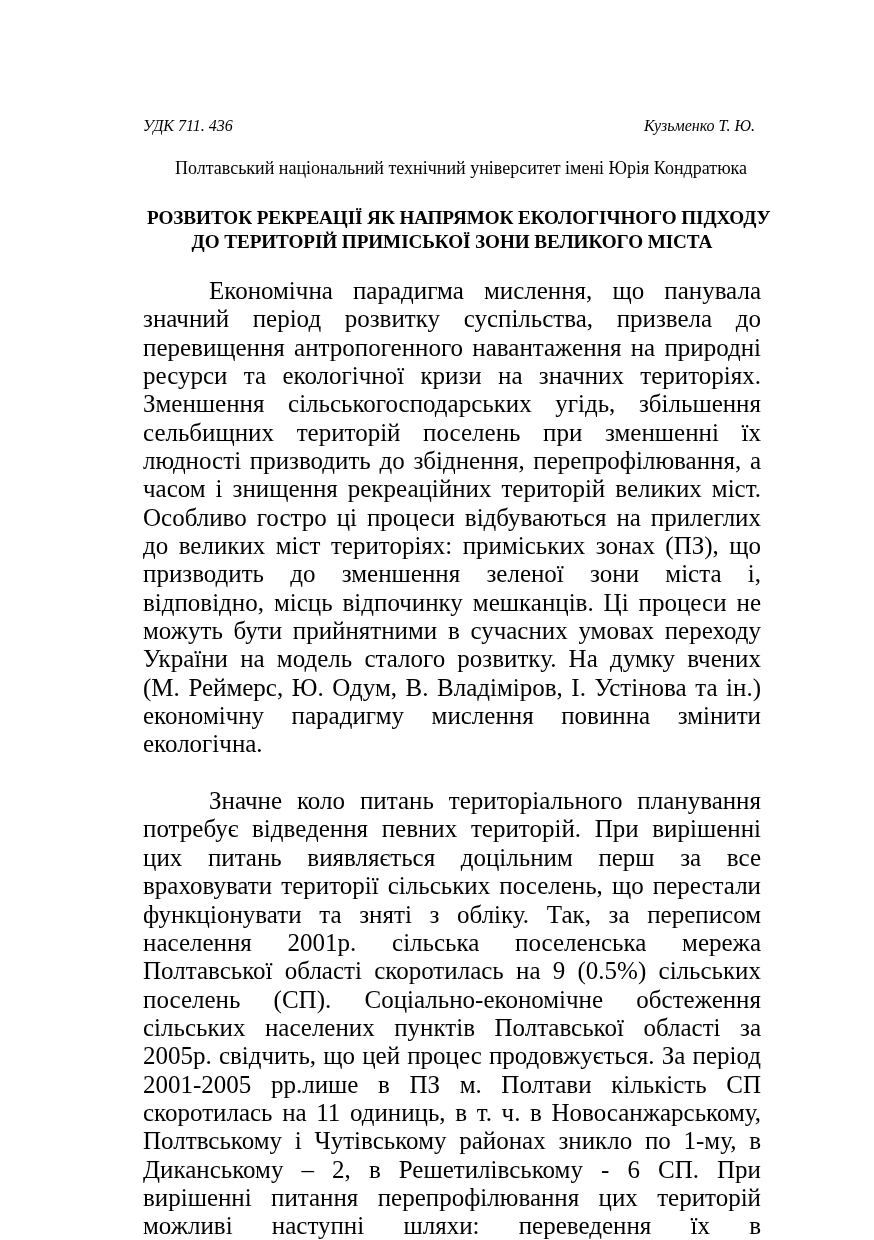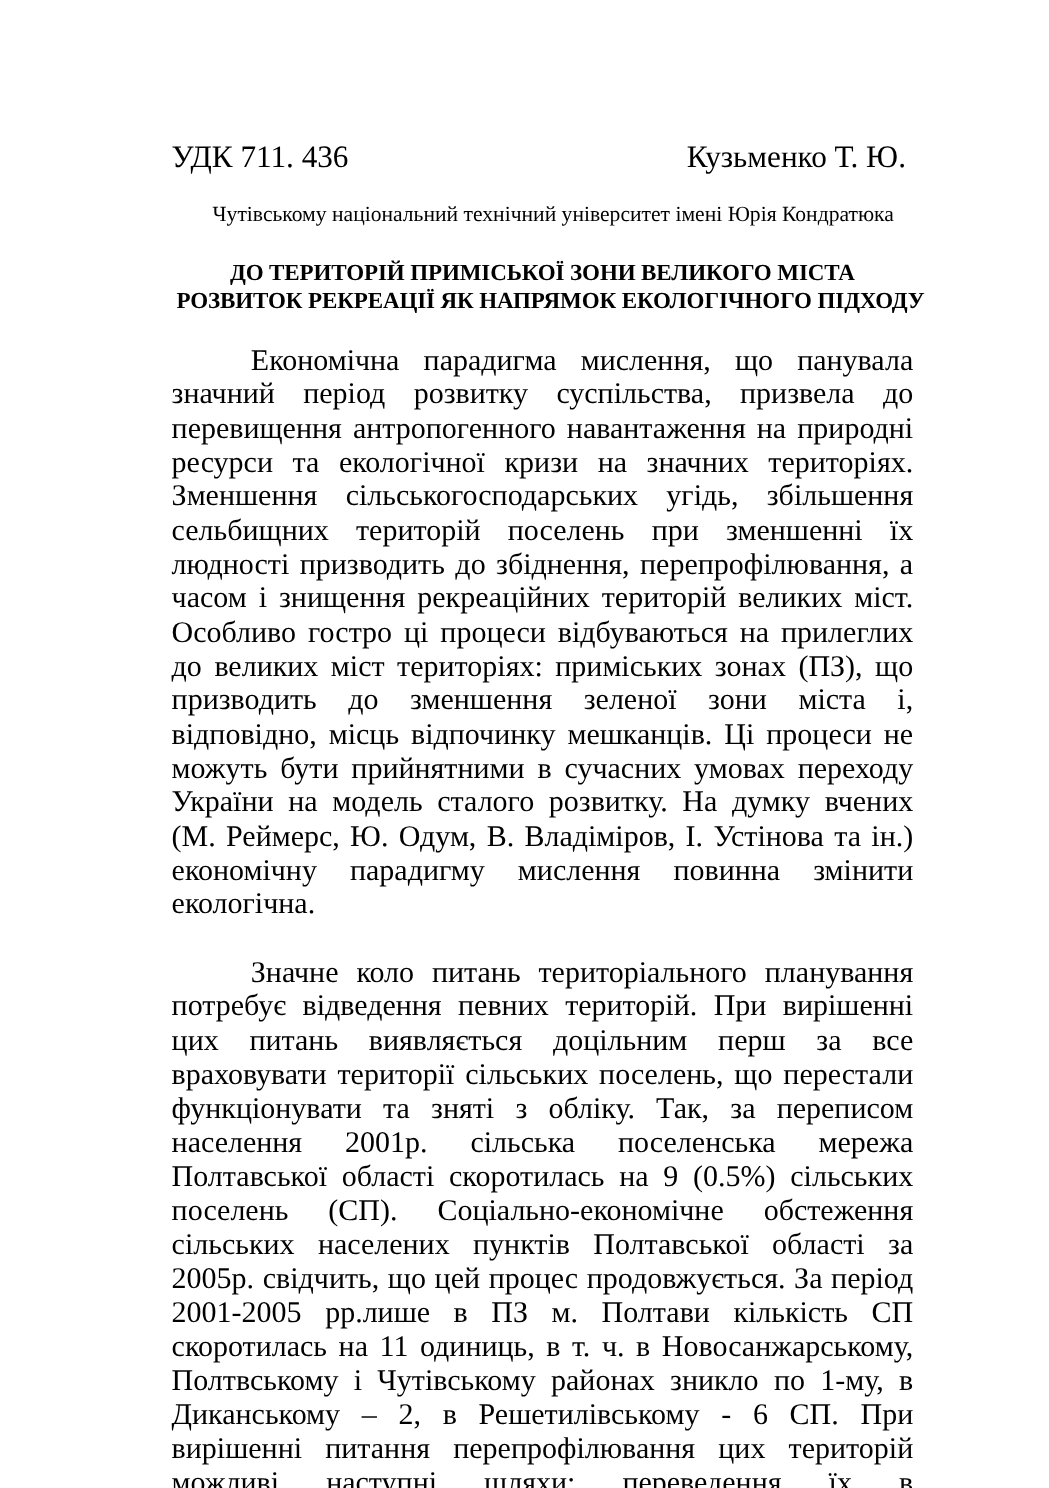--- a/index.html
+++ b/index.html
@@ -20,22 +20,23 @@
     position: relative;
     width: 874px;
     height: 1240px;
     box-sizing: border-box;
     padding: 118px 113px 0 143px;
   }
   .udk-row {
     display: flex;
     justify-content: space-between;
     align-items: baseline;
-    font-size: 26px;
+    font-size: 16px;
     line-height: 1.0;
+    font-style: italic;
   }
   .udk-left {
     white-space: nowrap;
   }
   .udk-right {
     white-space: nowrap;
     padding-right: 6px;
   }
   .affiliation {
     margin-top: 25px;
@@ -80,25 +81,25 @@
 </head>
 <body>
 
 <div class="page">
 
   <div class="udk-row">
     <span class="udk-left">УДК 711. 436</span>
     <span class="udk-right">Кузьменко Т. Ю.</span>
   </div>
 
-  <div class="affiliation">Чутівському національний технічний університет імені Юрія Кондратюка</div>
+  <div class="affiliation">Полтавський національний технічний університет імені Юрія Кондратюка</div>
 
   <div class="title">
+    <span class="tline">РОЗВИТОК РЕКРЕАЦІЇ ЯК НАПРЯМОК ЕКОЛОГІЧНОГО ПІДХОДУ</span>
     <span class="tline">ДО ТЕРИТОРІЙ ПРИМІСЬКОЇ ЗОНИ ВЕЛИКОГО МІСТА</span>
-    <span class="tline">РОЗВИТОК РЕКРЕАЦІЇ ЯК НАПРЯМОК ЕКОЛОГІЧНОГО ПІДХОДУ</span>
   </div>
 
   <div class="body-copy">
     <p class="para">Економічна парадигма мислення, що панувала значний період розвитку суспільства, призвела до перевищення антропогенного навантаження на природні ресурси та екологічної кризи на значних територіях. Зменшення сільськогосподарських угідь, збільшення сельбищних територій поселень при зменшенні їх людності призводить до збіднення,  перепрофілювання, а часом і знищення  рекреаційних територій великих міст. Особливо гостро ці процеси відбуваються на прилеглих до великих міст територіях: приміських зонах (ПЗ), що призводить до зменшення зеленої зони міста і, відповідно, місць відпочинку мешканців. Ці процеси не можуть бути прийнятними  в сучасних умовах переходу України на модель сталого розвитку. На думку вчених (М. Реймерс, Ю. Одум, В. Владіміров, І. Устінова та  ін.) економічну парадигму мислення повинна змінити екологічна.</p>
     <p class="para">Значне коло  питань територіального планування потребує відведення певних територій. При вирішенні цих питань виявляється доцільним перш за все враховувати території сільських поселень, що перестали функціонувати та зняті з обліку. Так, за переписом населення 2001р. сільська поселенська мережа Полтавської області скоротилась на 9 (0.5%) сільських поселень (СП). Соціально-економічне обстеження сільських населених пунктів Полтавської області за 2005р. свідчить, що цей процес продовжується. За період  2001-2005 рр.лише в ПЗ м. Полтави кількість СП скоротилась на 11 одиниць, в т. ч. в Новосанжарському, Полтвському і Чутівському районах зникло по 1-му, в Диканському – 2, в Решетилівському -  6 СП.  При вирішенні питання перепрофілювання цих територій можливі наступні шляхи: переведення їх в сільськогосподарські угіддя, виділення дачних ділянок чи колективних садів, насадження нових лісових масивів, розміщення рекреаційно-туристичних поселень тощо. Вибір функціональної спеціалізації певної території доцільно проводити за комплексним аналізом, що включає низку доступних статистичних показників, що виявляють пріоритетні напрямки її розвитку. Оцінка території може бути проведена за простою сумою балів (0-7) певного набору показників: структура людності, вільні трудові ресурси, природні та рекреаційні ресурси, відстань до міста-центру, наявність виробництва та земельного запасу, житлового фонду сезонного використання та вільного житлового фонду тощо.</p>
 
   </div>
 
 </div>
 

